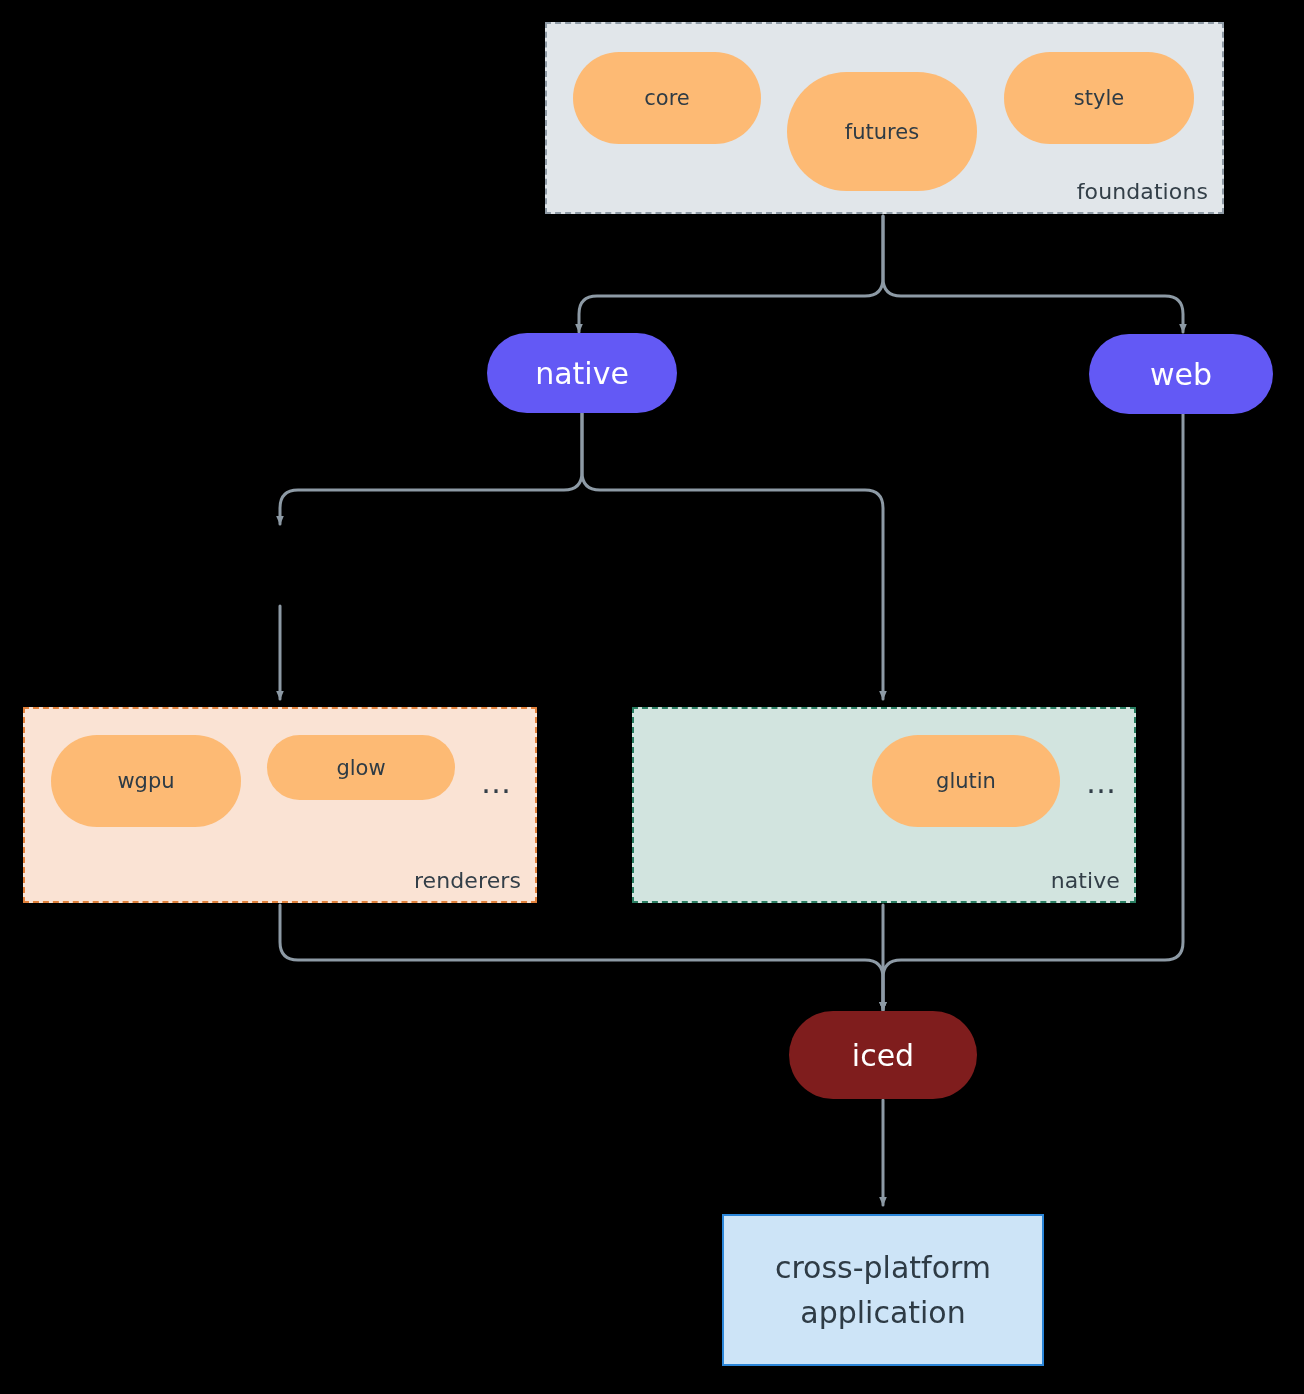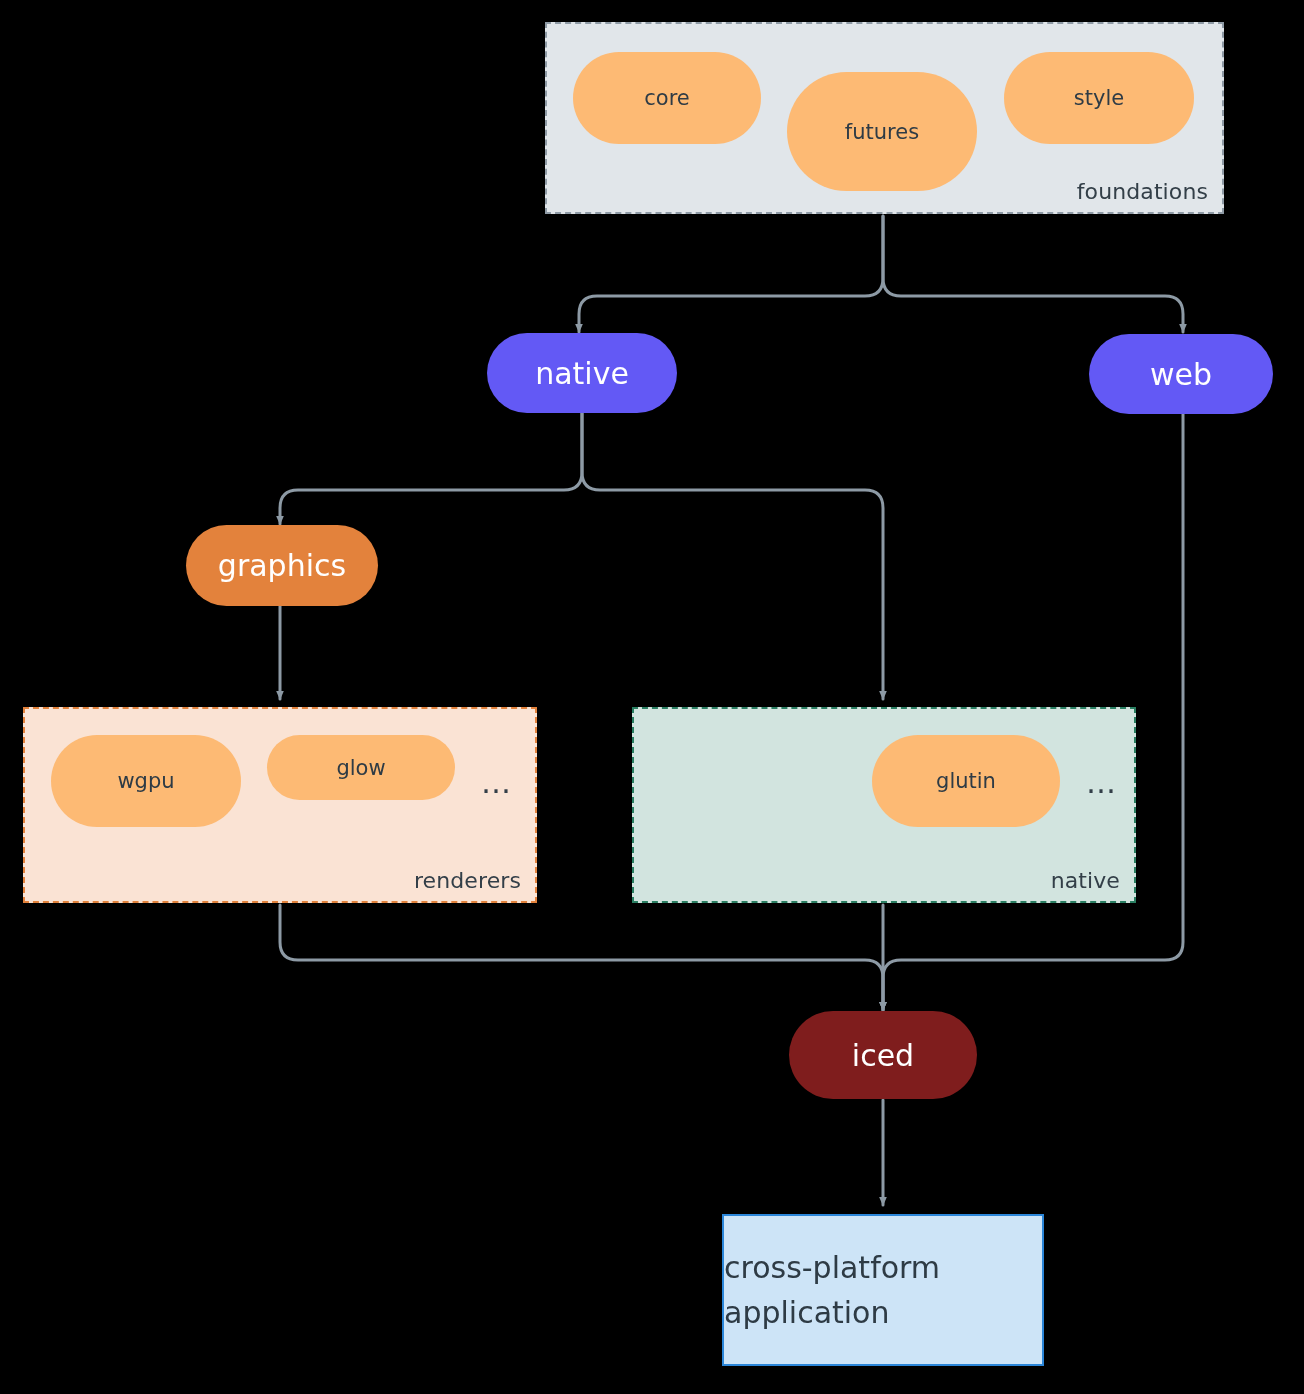--- a/index.html
+++ b/index.html
@@ -102,21 +102,21 @@
   .node-blue   { background: #7f1d1d; }
 
   
   .node-rect {
     position: absolute;
     box-sizing: border-box;
     background: #cde4f7;
     border: 2px solid #2b86d9;
     display: flex;
     flex-direction: column;
-    align-items: flex-start;
+    align-items: center;
     justify-content: center;
     color: #2e3b45;
     font-size: 30px;
     line-height: 1.5;
     text-align: center;
   }
 
   
   .ellipsis {
     position: absolute;
@@ -172,23 +172,20 @@
   </div>
 
   <div class="node-stadium node-purple" style="left:487px; top:333px; width:190px; height:80px;">
     <span>native</span>
   </div>
 
   <div class="node-stadium node-purple" style="left:1089px; top:334px; width:184px; height:80px;">
     <span>web</span>
   </div>
 
-  <div class="node-stadium node-orange" style="left:186px; top:525px; width:192px; height:81px;">
-    <span>graphics</span>
-  </div>
 
   <div class="cluster cluster-renderers">
     <span class="cluster-label">renderers</span>
   </div>
   <div class="pill-white" style="left:51px; top:735px; width:190px; height:92px;">
     <span>wgpu</span>
   </div>
   <div class="pill-white" style="left:267px; top:735px; width:188px; height:65px;">
     <span>glow</span>
   </div>

